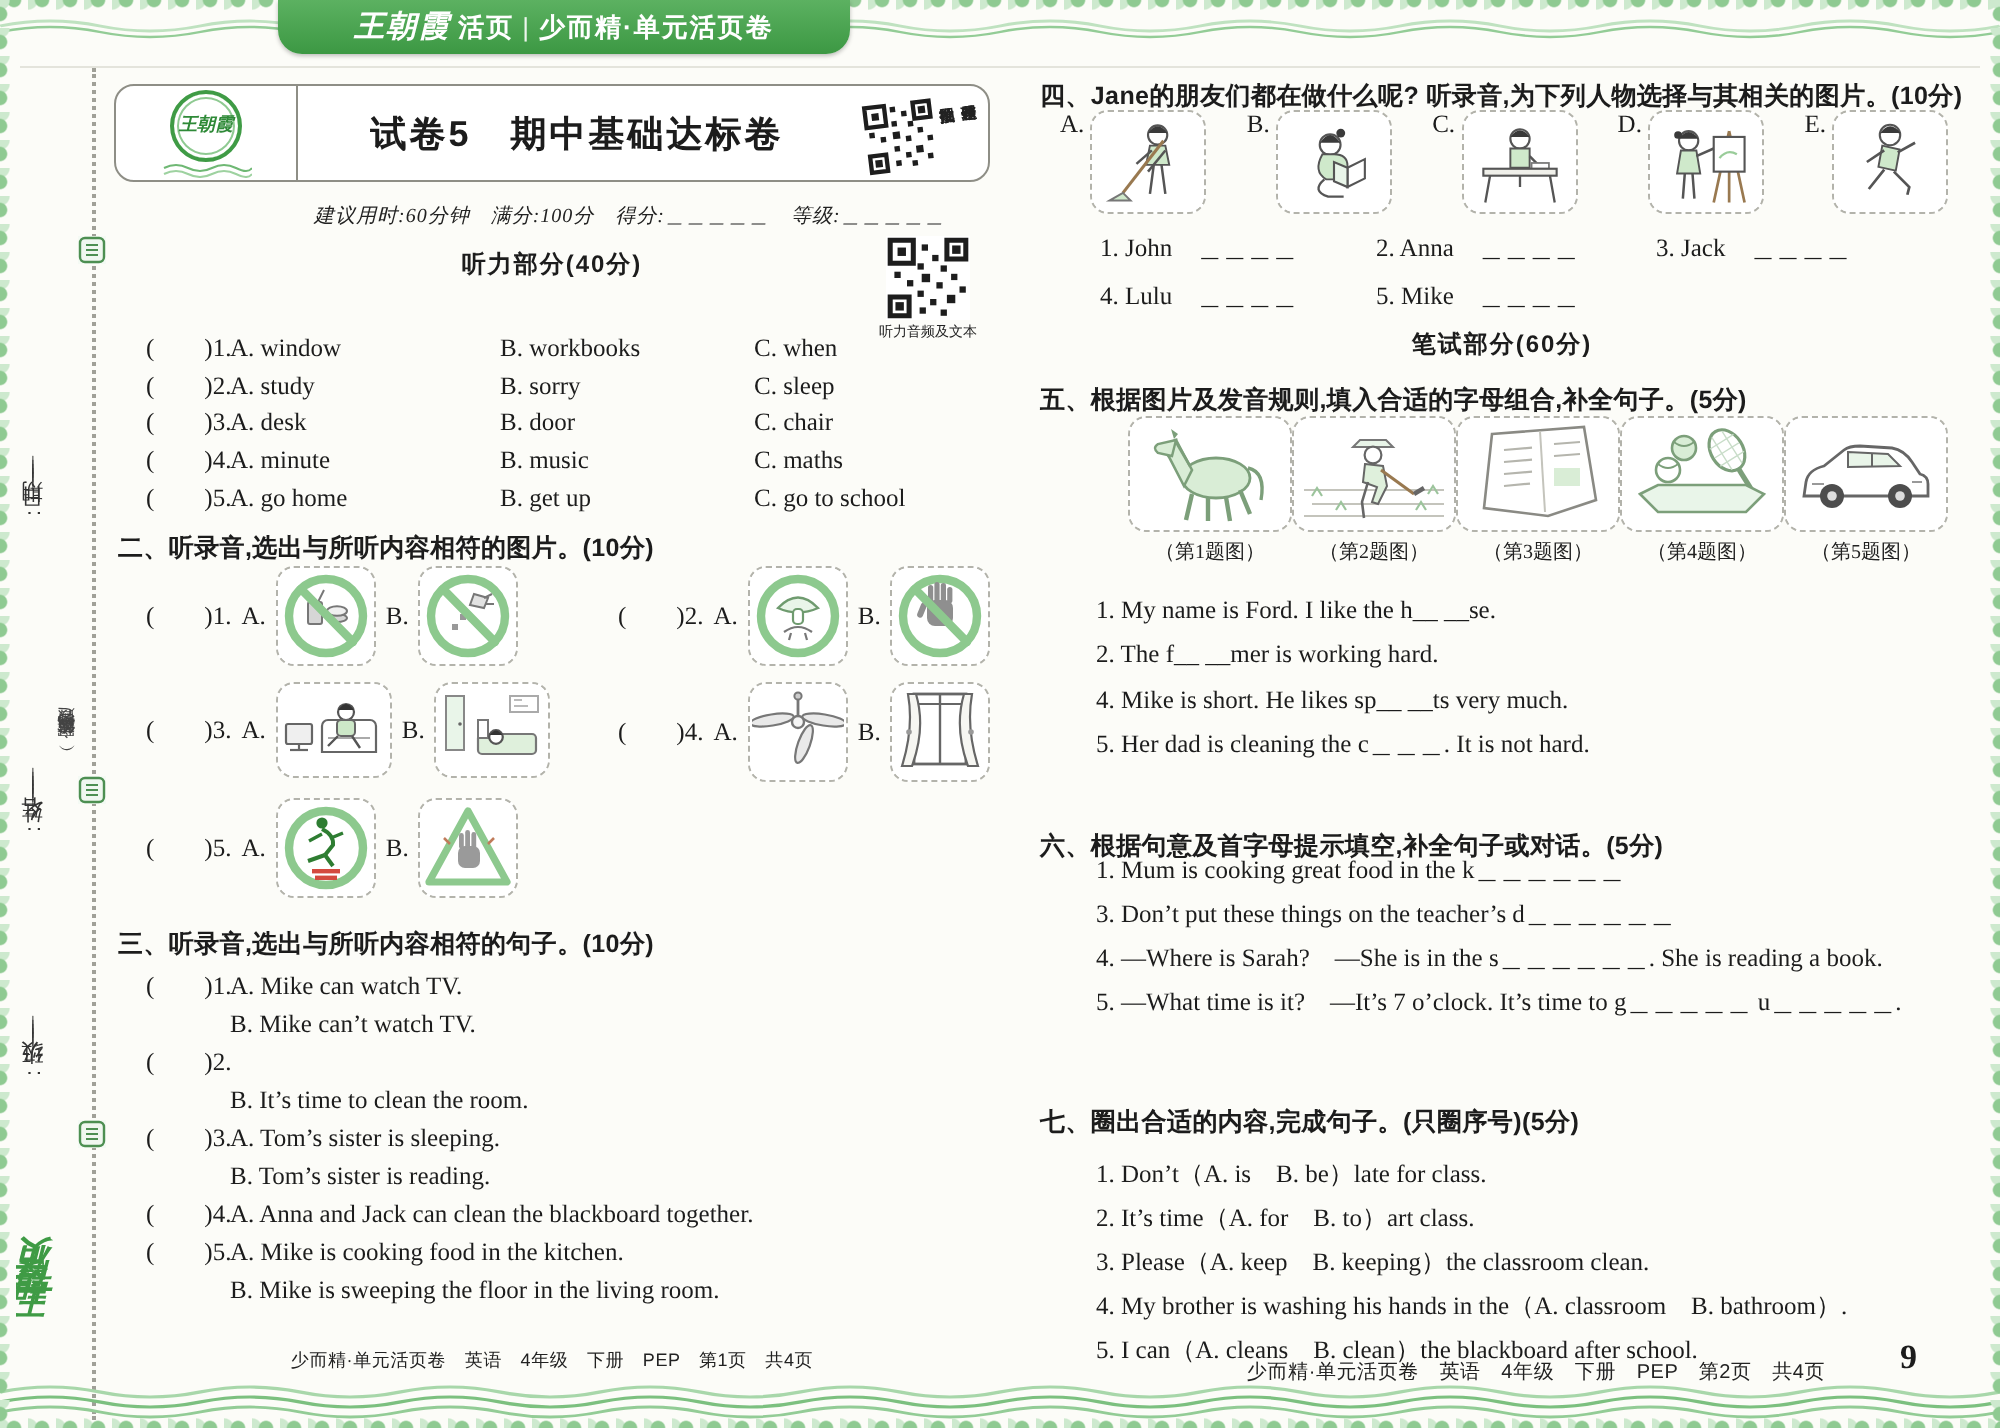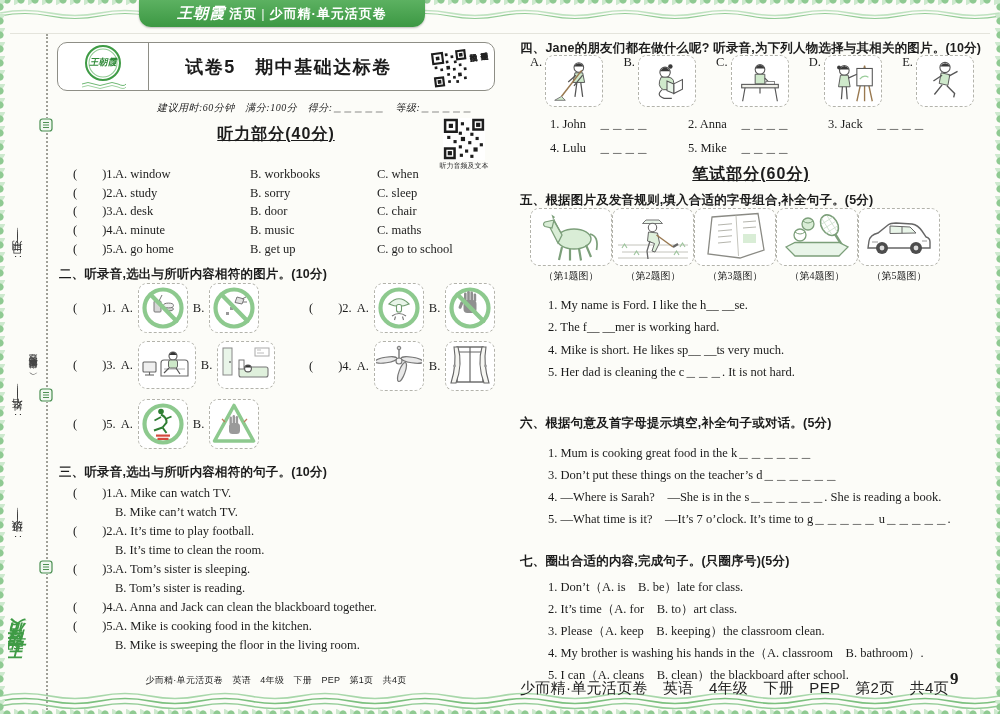--- a/index.html
+++ b/index.html
@@ -43,21 +43,21 @@
      position:absolute;font-size:11px;color:#333;letter-spacing:2px;}
   .vnote{font-size:9px;color:#444;letter-spacing:1px;}
   .vbrand{font-size:17px;font-weight:bold;color:#3f9b45;font-family:"Liberation Serif",serif;
      font-style:italic;letter-spacing:6px;}
   .stamp{position:absolute;left:39px;width:14px;height:14px;z-index:3;background:#f4faf4;}
   
   .pageL{position:absolute;left:57px;top:40px;width:438px;height:648px;}
   .pageR{position:absolute;left:520px;top:36px;width:462px;height:660px;}
   .ser{font-family:"Liberation Serif",serif;}
   .stitle{position:absolute;left:2px;font-weight:bold;font-size:12.5px;letter-spacing:.2px;}
-  .bigh{position:absolute;left:0;width:100%;text-align:center;font-weight:bold;font-size:16px;letter-spacing:1px;text-decoration:underline;}
+  .bigh{position:absolute;left:0;width:100%;text-align:center;font-weight:bold;font-size:12px;letter-spacing:1px;}
   
   .hbox{position:absolute;left:0;top:2px;width:436px;height:47px;background:#fff;
     border:1.5px solid #8e8e86;border-radius:10px;display:flex;align-items:stretch;}
   .logoarea{width:90px;border-right:1.5px solid #8e8e86;display:flex;flex-direction:column;
     align-items:center;justify-content:center;}
   .badge{width:32px;height:32px;border-radius:50%;border:2px solid #3f9b45;
     box-shadow:inset 0 0 0 1.5px #fff, inset 0 0 0 2.5px #8fca92;
     display:flex;align-items:center;justify-content:center;
     color:#2f8a38;font-weight:bold;font-size:9px;font-style:italic;
     font-family:"Liberation Serif",serif;}
@@ -83,32 +83,32 @@
   .b54{width:56px;height:46px;}
   
   .s3lines{position:absolute;left:16px;top:444px;width:420px;font-size:12.5px;}
   .s3line{display:grid;grid-template-columns:42px auto;height:19px;align-items:center;}
   
   .s4row{position:absolute;left:10px;right:8px;top:19px;display:flex;justify-content:space-between;}
   .s4item{display:flex;align-items:flex-start;gap:3px;font-size:12.5px;}
   .b56{width:56px;height:50px;}
   .s4names{position:absolute;left:30px;top:80px;width:424px;display:grid;
     grid-template-columns:138px 140px auto;row-gap:7px;font-size:12.5px;}
-  .s5figs{position:absolute;left:10px;right:8px;top:172px;display:flex;justify-content:flex-start;}
+  .s5figs{position:absolute;left:10px;right:8px;top:172px;display:flex;justify-content:flex-end;}
   .fig{display:flex;flex-direction:column;align-items:center;gap:3px;}
   .b78{width:80px;height:56px;}
   .figcap{font-size:10px;font-family:"Liberation Serif",serif;color:#222;}
   .lines{position:absolute;left:28px;width:430px;font-size:12.5px;}
   .lh22{line-height:22.3px;}
   .lh22b{line-height:22px;}
   
   .footL{position:absolute;left:57px;width:438px;top:674px;text-align:center;
     font-size:9px;color:#222;letter-spacing:.3px;z-index:6;}
-  .footR{position:absolute;left:520px;width:440px;top:679px;text-align:left;
-    font-size:15px;color:#222;letter-spacing:.3px;z-index:6;}
+  .footR{position:absolute;left:548px;width:440px;top:679px;text-align:center;
+    font-size:10px;color:#222;letter-spacing:.3px;z-index:6;}
   .pagenum{position:absolute;left:950px;top:669px;font-size:17px;font-weight:bold;
     font-family:"Liberation Serif",serif;z-index:6;}
   svg{display:block;}
 </style>
 </head>
 <body>
 
 <div class="edge-t"></div>
 <div class="edge-b"></div>
 <div class="edge-l"></div>
@@ -406,21 +406,20 @@
     <div class="s3line">
         <span>(　　)1.</span>
         <span>A. Mike can watch TV.</span>
       </div>
     <div class="s3line">
         <span></span>
         <span>B. Mike can’t watch TV.</span>
       </div>
     <div class="s3line">
         <span>(　　)2.</span>
-        <span>A. It’s time to play football.</span>
       </div>
     <div class="s3line">
         <span></span>
         <span>B. It’s time to clean the room.</span>
       </div>
     <div class="s3line">
         <span>(　　)3.</span>
         <span>A. Tom’s sister is sleeping.</span>
       </div>
     <div class="s3line">
@@ -604,21 +603,21 @@
     </div>
   </div>
   <div class="lines ser lh22" style="top:258px">
     <div>1. My name is Ford. I like the h__ __se.</div>
     <div>2. The f__ __mer is working hard.</div>
     <div>4. Mike is short. He likes sp__ __ts very much.</div>
     <div>5. Her dad is cleaning the c＿＿＿. It is not hard.</div>
   </div>
 
   <div class="stitle" style="top:379px;left:0">六、根据句意及首字母提示填空,补全句子或对话。(5分)</div>
-  <div class="lines ser lh22b" style="top:406px">
+  <div class="lines ser lh22b" style="top:388px">
     <div>1. Mum is cooking great food in the k＿＿＿＿＿＿</div>
     <div>3. Don’t put these things on the teacher’s d＿＿＿＿＿＿</div>
     <div>4. —Where is Sarah?　—She is in the s＿＿＿＿＿＿. She is reading a book.</div>
     <div>5. —What time is it?　—It’s 7 o’clock. It’s time to g＿＿＿＿＿ u＿＿＿＿＿.</div>
   </div>
 
   <div class="stitle" style="top:517px;left:0">七、圈出合适的内容,完成句子。(只圈序号)(5分)</div>
   <div class="lines ser lh22b" style="top:540px">
     <div>1. Don’t（A. is　B. be）late for class.</div>
     <div>2. It’s time（A. for　B. to）art class.</div>

